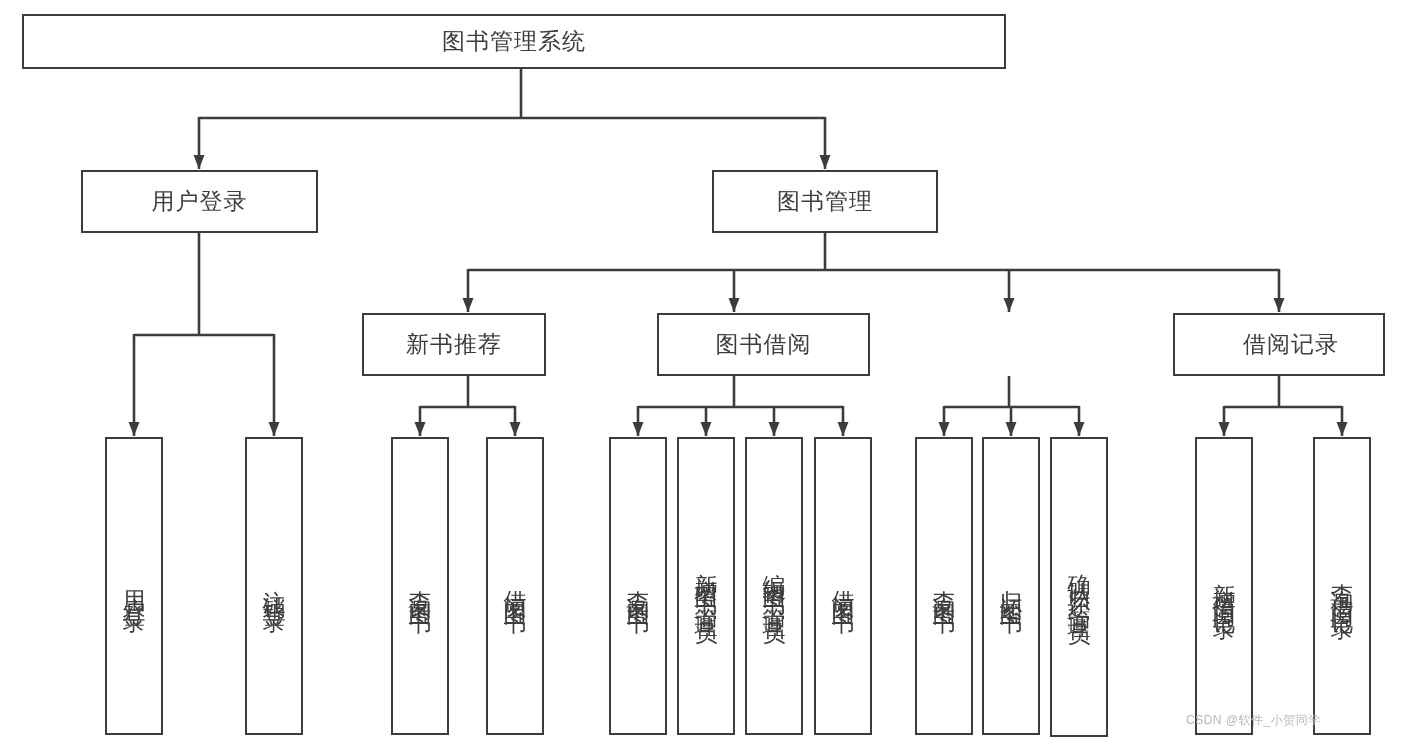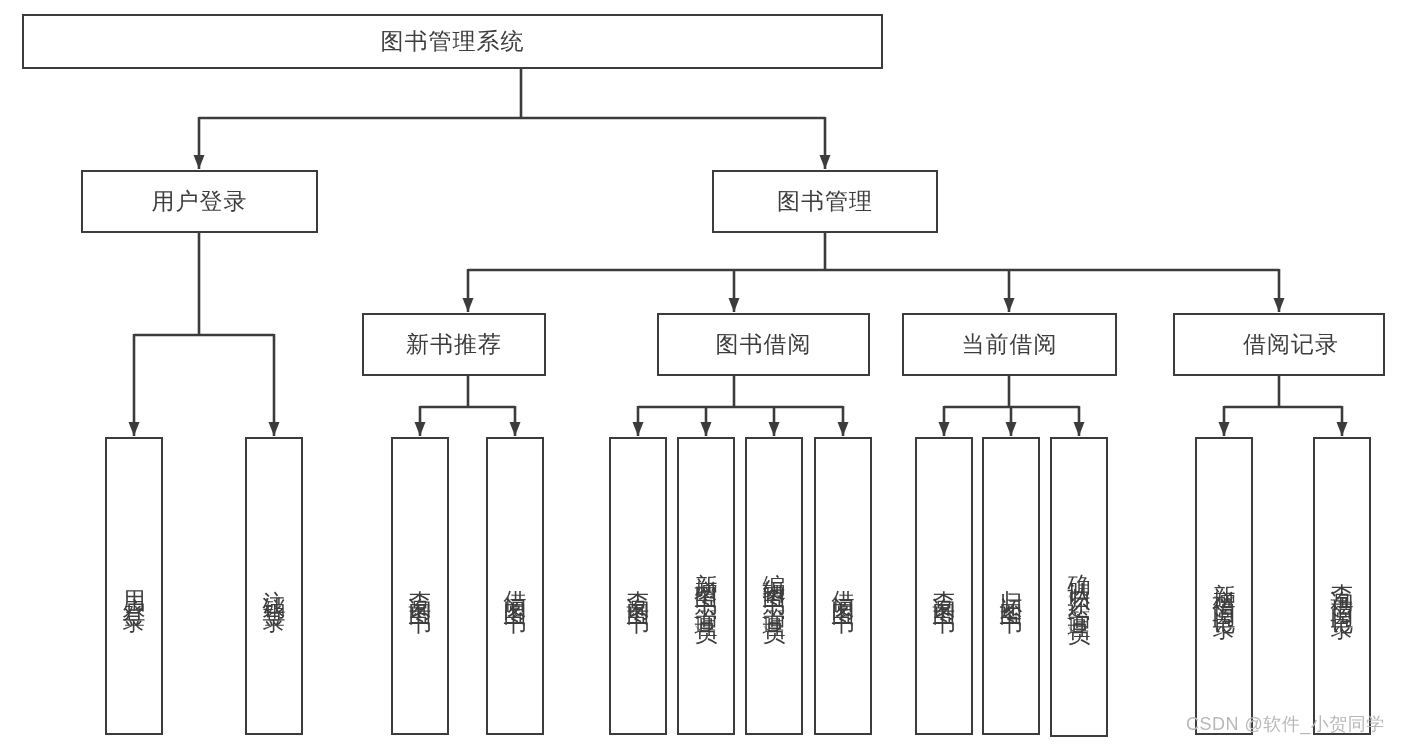--- a/index.html
+++ b/index.html
@@ -42,21 +42,21 @@
     writing-mode: vertical-rl;
     text-orientation: mixed;
     letter-spacing: 7px;
     white-space: normal;
     line-height: 1;
   }
   .watermark {
     position: absolute;
     left: 1186px;
     top: 712px;
-    font-size: 18px;
+    font-size: 12px;
     letter-spacing: 0.5px;
     color: var(--watermark);
     z-index: 5;
     white-space: nowrap;
   }
 </style>
 </head>
 <body>
 
 <div class="stage">
@@ -102,28 +102,27 @@
     <line x1="944" y1="406" x2="944" y2="436" marker-end="url(#arrow)"></line>
     <line x1="1011" y1="406" x2="1011" y2="436" marker-end="url(#arrow)"></line>
     <line x1="1079" y1="406" x2="1079" y2="436" marker-end="url(#arrow)"></line>
 
     <line x1="1279" y1="376" x2="1279" y2="408"></line>
     <line x1="1224" y1="407" x2="1342" y2="407"></line>
     <line x1="1224" y1="406" x2="1224" y2="436" marker-end="url(#arrow)"></line>
     <line x1="1342" y1="406" x2="1342" y2="436" marker-end="url(#arrow)"></line>
   </svg>
 
-  <div class="box" style="left:22px; top:14px; width:861px; height:55px;">图书管理系统</div>
+  <div class="box" style="left:22px; top:14px; width:984px; height:55px;">图书管理系统</div>
 
   <div class="box" style="left:81px; top:170px; width:237px; height:63px;">用户登录</div>
   <div class="box" style="left:712px; top:170px; width:226px; height:63px;">图书管理</div>
 
   <div class="box" style="left:362px; top:313px; width:184px; height:63px;">新书推荐</div>
   <div class="box" style="left:657px; top:313px; width:213px; height:63px;">图书借阅</div>
-  <div class="box" style="left:902px; top:313px; width:215px; height:63px;">当前借阅</div>
   <div class="box" style="left:1173px; top:313px; width:212px; height:63px;padding-left:24px;">借阅记录</div>
 
   <div class="box leaf" style="left:105px; top:437px; width:58px; height:298px;">用户登录</div>
   <div class="box leaf" style="left:245px; top:437px; width:58px; height:298px;">注销登录</div>
 
   <div class="box leaf" style="left:391px; top:437px; width:58px; height:298px;">查询图书</div>
   <div class="box leaf" style="left:486px; top:437px; width:58px; height:298px;">借阅图书</div>
 
   <div class="box leaf" style="left:609px; top:437px; width:58px; height:298px;">查询图书</div>
   <div class="box leaf" style="left:677px; top:437px; width:58px; height:298px;">新增图书（管理员）</div>

